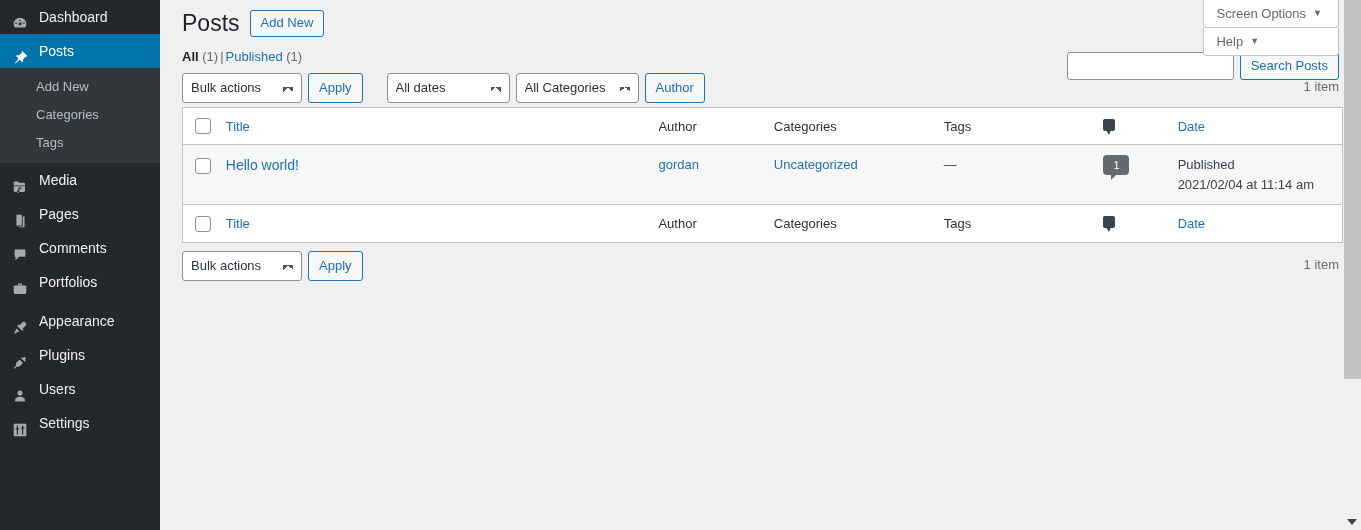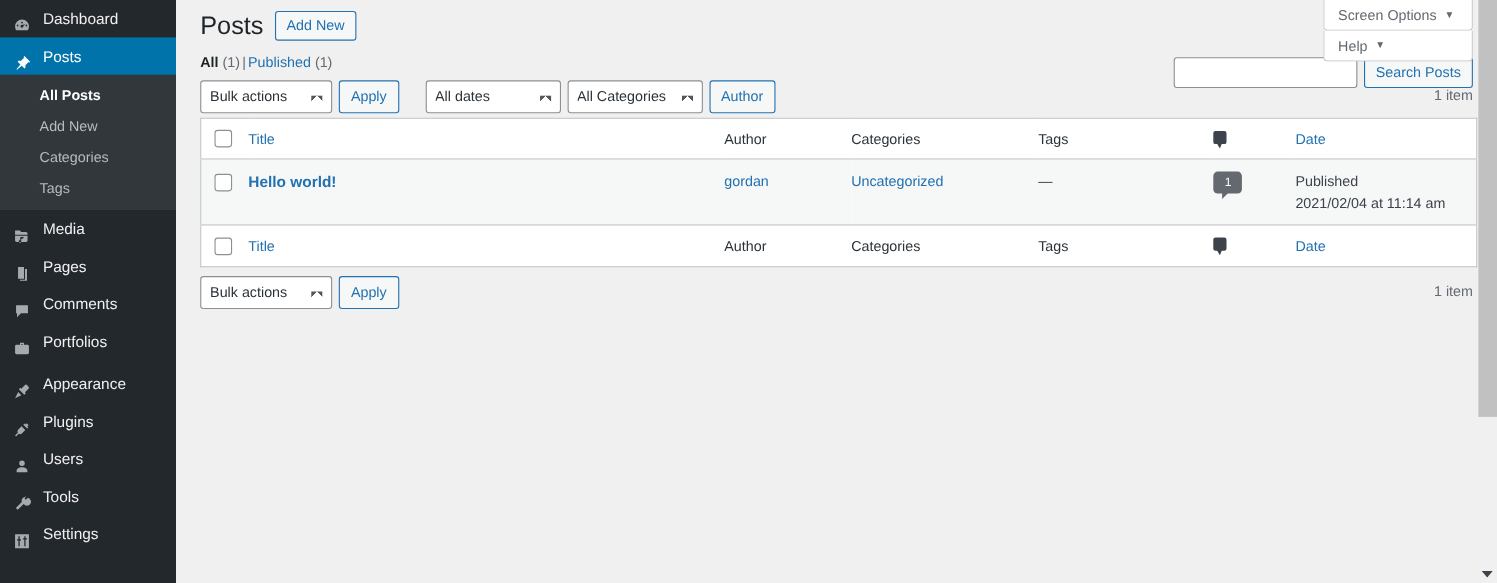--- a/index.html
+++ b/index.html
@@ -263,21 +263,21 @@
   .sortable-link { color: #2271b1; text-decoration: none; cursor: pointer; }
   table.wp-list-table tbody td {
     padding: 10px 0;
     vertical-align: top;
     color: #3c434a;
     line-height: 1.5;
   }
   table.wp-list-table tbody tr { background: #f6f7f7; }
   .row-title {
     color: #2271b1;
-    font-weight: 700;
+    font-weight: 400;
     font-size: 14px;
     text-decoration: none;
     cursor: pointer;
   }
   td.column-author a, td.column-categories a {
     color: #2271b1; text-decoration: none; cursor: pointer;
   }
   td.column-tags { color: #3c434a; }
   .post-state-date { color: #3c434a; }
 
@@ -373,21 +373,20 @@
       <span class="mi">
         <svg width="18" height="18" viewBox="0 0 20 20" fill="currentColor">
           <path d="M12.5 2.2l-1 1 .7.7-3.6 3.2-1.8-.4-1.2 1.2 2.8 2.8-4 4.8.5.5 4.8-4 2.8 2.8 1.2-1.2-.4-1.8 3.2-3.6.7.7 1-1-5.7-5.7z"></path>
         </svg>
       </span>
       <span>Posts</span>
 
     </div>
 
     <div class="submenu">
-      <span class="sub-item current">All Posts</span>
       <span class="sub-item">Add New</span>
       <span class="sub-item">Categories</span>
       <span class="sub-item">Tags</span>
     </div>
 
     <div class="menu-top">
       <span class="mi">
         <svg width="18" height="18" viewBox="0 0 20 20" fill="currentColor">
           <path d="M3 4h5l1 1.4h5A1.6 1.6 0 0115.6 7v1.2H3V4zm0 5.2h12.6V14A1.5 1.5 0 0114 15.5H4.5A1.5 1.5 0 013 14V9.2zm5.2 1.6v3a1.3 1.3 0 101 1.2v-2.6l2.3-.6v-1.6l-3.3.6z"></path>
         </svg>
@@ -444,28 +443,20 @@
 
     <div class="menu-top">
       <span class="mi">
         <svg width="18" height="18" viewBox="0 0 20 20" fill="currentColor">
           <path d="M10 4a2.8 2.8 0 110 5.6A2.8 2.8 0 0110 4zm0 6.8c3 0 5.4 1.5 5.4 3.3V16H4.6v-1.9c0-1.8 2.4-3.3 5.4-3.3z"></path>
         </svg>
       </span>
       <span>Users</span>
     </div>
 
-    <div class="menu-top">
-      <span class="mi">
-        <svg width="18" height="18" viewBox="0 0 20 20" fill="currentColor">
-          <path d="M13.6 3a4 4 0 00-3.8 5.2l-6 6 1.9 1.9 6-6A4 4 0 1015.8 4l-1.9 1.9-1.4-1.4L14.4 2.6a4 4 0 00-.8-.1z"></path>
-        </svg>
-      </span>
-      <span>Tools</span>
-    </div>
 
     <div class="menu-top">
       <span class="mi">
         <svg width="18" height="18" viewBox="0 0 20 20" fill="currentColor">
           <path d="M3 3h14v14H3V3zm3.4 2v3.1H5v1.3h1.4V15h1.3V9.4H9V8.1H7.7V5H6.4zm5.9 0v1.9H11v1.3h1.3V15h1.3V8.2H15V6.9h-1.4V5h-1.3z"></path>
         </svg>
       </span>
       <span>Settings</span>
     </div>
   </div>

